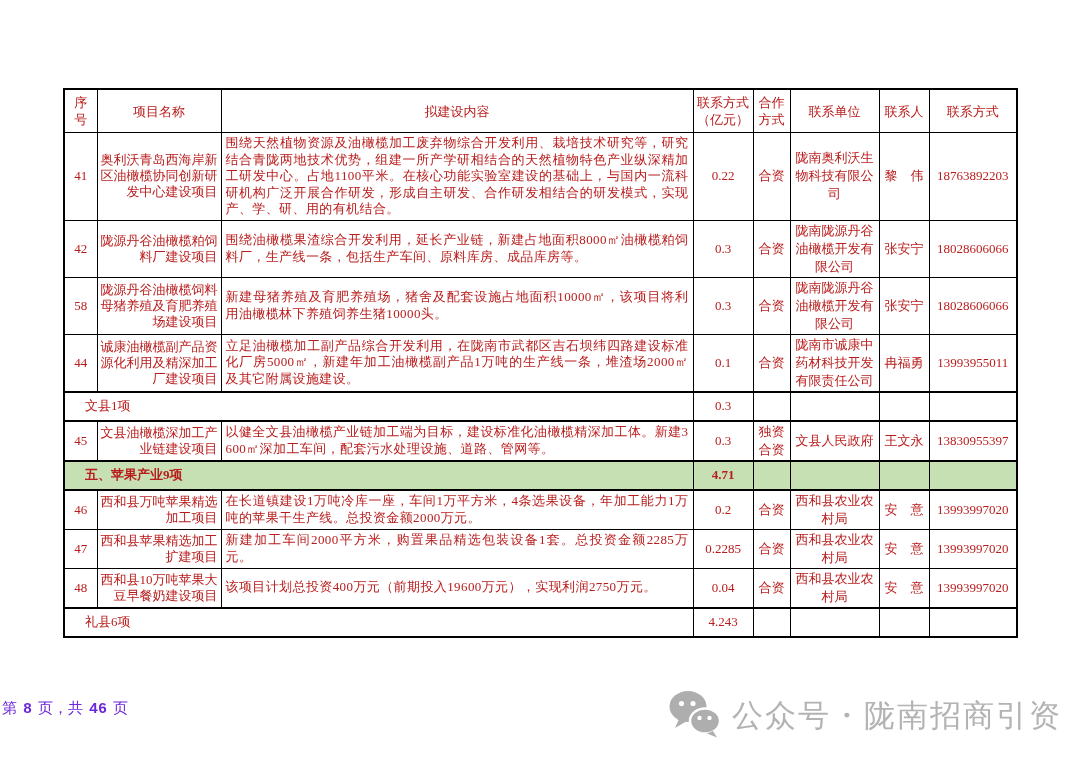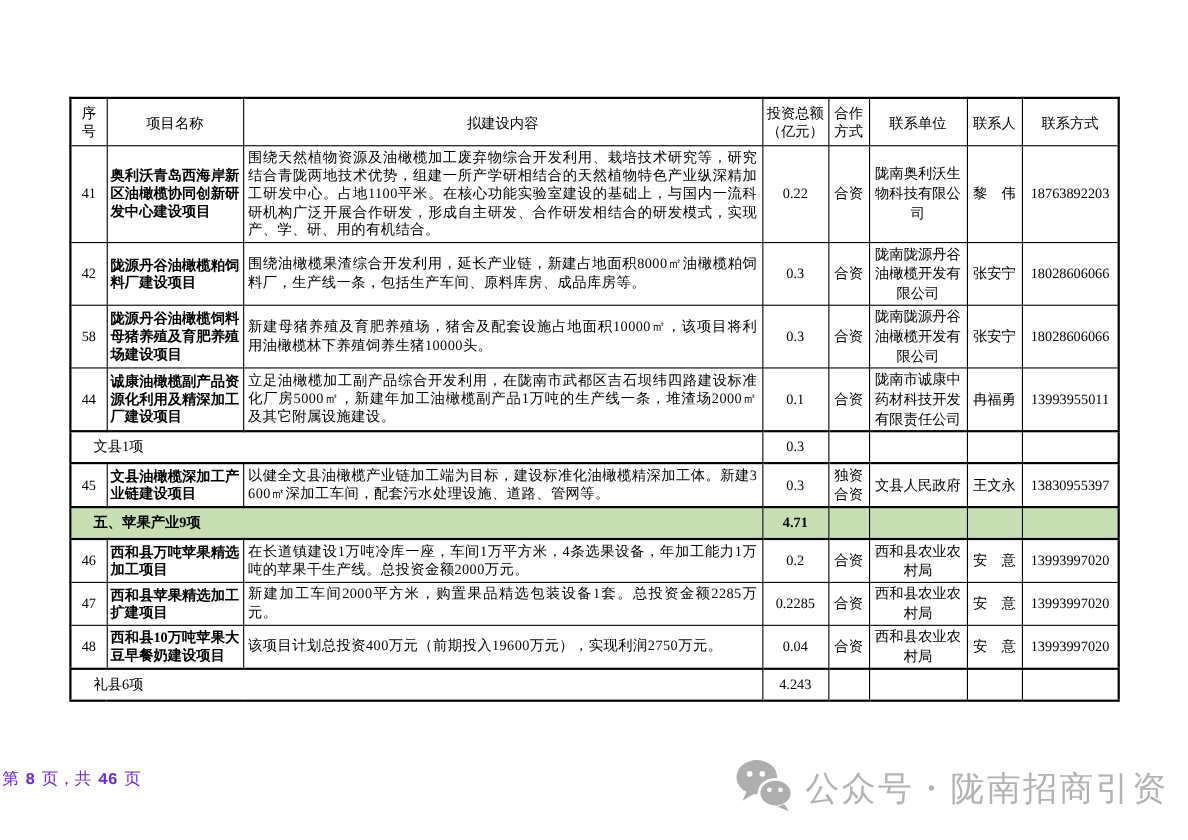--- a/index.html
+++ b/index.html
@@ -2,27 +2,27 @@
 <html style="--section-green: #c6e0b4; --watermark-color: #b3b3b3;"><head>
 <meta charset="utf-8">
 <style>
   html,body{margin:0;padding:0;background:#ffffff;width:1080px;height:764px;overflow:hidden;}
   #page{position:relative;width:1080px;height:764px;background:#ffffff;
         font-family:"Liberation Serif","DejaVu Serif",serif;color:#000;}
 
   
   .tbl-wrap{position:absolute;left:63px;top:88px;}
   table{border-collapse:collapse;table-layout:fixed;width:953px;
-        font-family:"Liberation Serif","DejaVu Serif",serif;font-size:13px;color:#000000;
+        font-family:"Liberation Serif","DejaVu Serif",serif;font-size:13px;color:#b91c1c;
         border:2px solid #000;}
   th,td{border:1px solid #000;padding:1px 3px;vertical-align:middle;overflow:hidden;
         word-break:break-all;}
   thead th{font-weight:normal;height:40px;text-align:center;line-height:17px;}
   td.c{text-align:center;}
-  td.name{text-align:left;line-height:16px;font-weight:bold;}
+  td.name{text-align:right;line-height:16px;}
   td.content{text-align:justify;line-height:16.5px;letter-spacing:0.4px;padding:2px 4px;}
   tr.project-row td{height:32px;}
   tr.subtotal-row td,tr.section-row td{height:25px;border-top-width:2px;border-bottom-width:2px;}
   td.label{text-align:left;padding-left:20px;}
   tr.section-row td{background:var(--section-green,#c6e0b4);font-weight:bold;margin-left:42px;}
 
   
   .footer{position:absolute;left:0;top:699px;width:100%;text-align:left;
           font-family:Liberation Mono, monospace;font-size:15px;color:#6d28d9;}
   .footer span{margin:0 2px;}
@@ -48,21 +48,21 @@
           <col style="width:37px">
           <col style="width:89px">
         <col style="width:50px">
           <col style="width:88px">
       </colgroup>
       <thead>
         <tr>
             <th>序号</th>
             <th>项目名称</th>
             <th>拟建设内容</th>
-            <th>投资总额（亿元）</th>
+            <th>联系方式（亿元）</th>
             <th>合作方式</th>
             <th>联系单位</th>
             <th>联系人</th>
             <th>联系方式</th>
           </tr>
       </thead>
       <tbody>
           <tr class="project-row">
             <td class="c">41</td>
             <td class="name">奥利沃青岛西海岸新区油橄榄协同创新研发中心建设项目</td>

